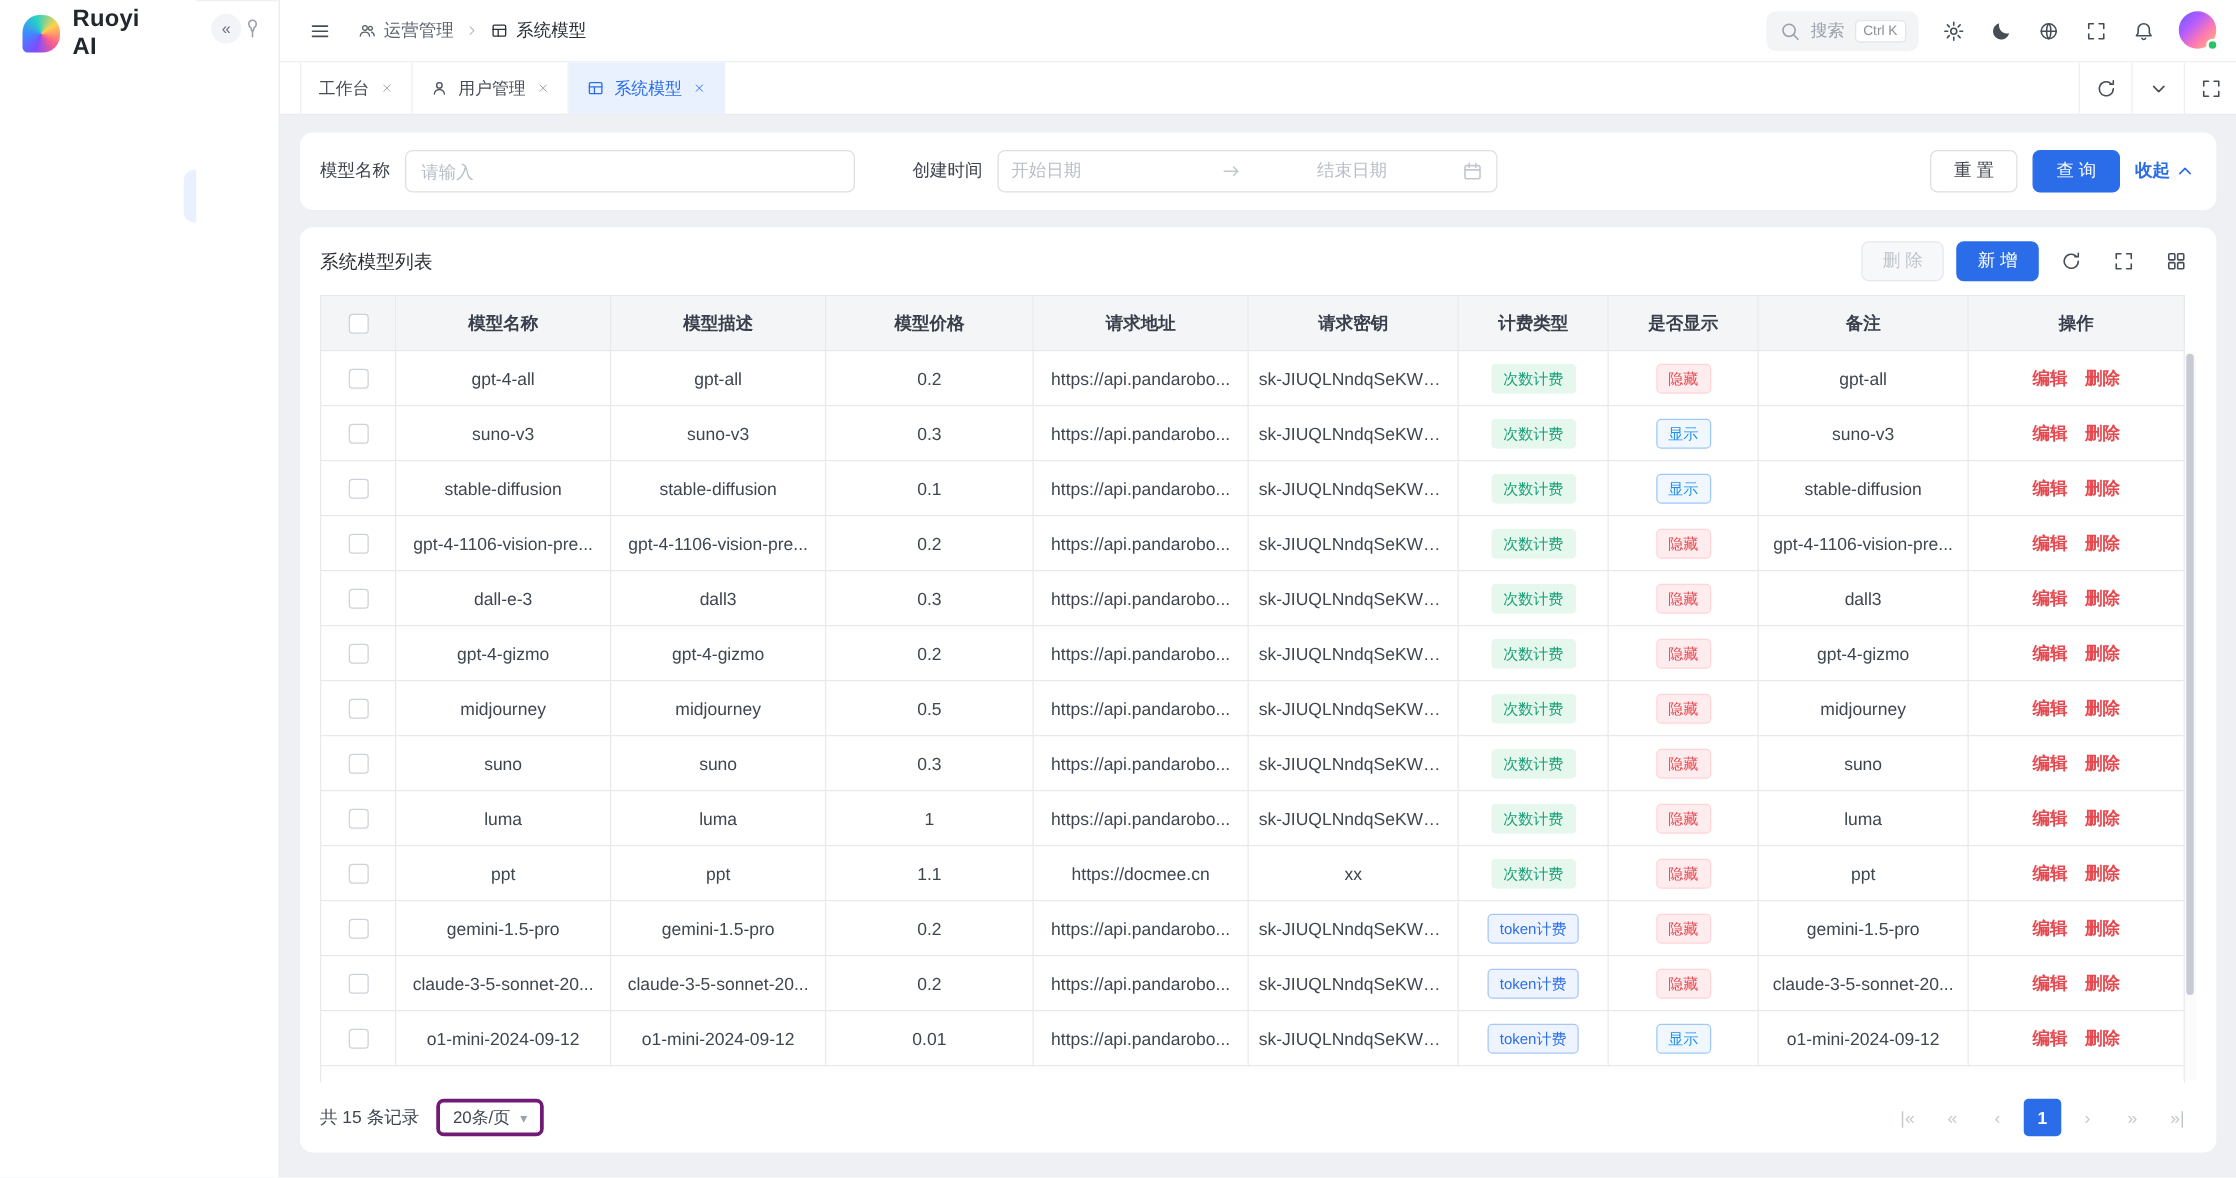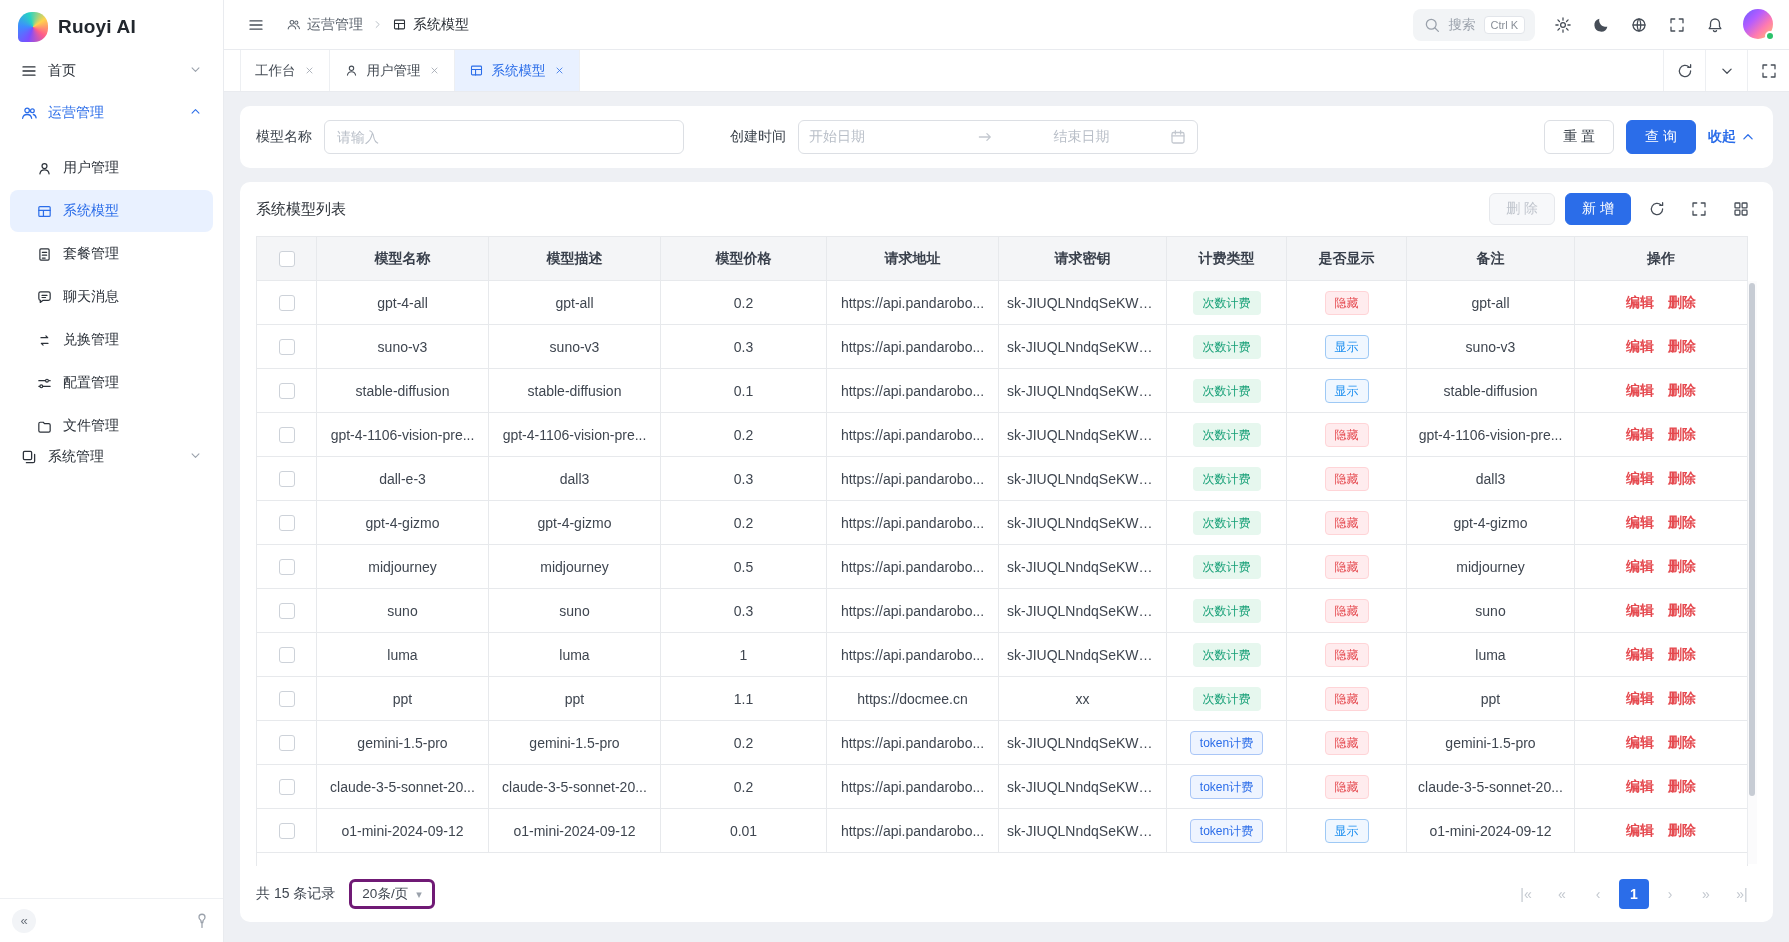--- a/index.html
+++ b/index.html
@@ -5,21 +5,21 @@
   *{box-sizing:border-box;margin:0;padding:0}
   html,body{width:1789px;height:942px;overflow:hidden}
   body{
     font-family:"Liberation Sans","DejaVu Sans",sans-serif;
     background:var(--page-bg,#eef0f4);
     color:#1f2329;font-size:14px;
   }
   .app{display:flex;height:100%}
 
   
-  .sidebar{width:224px;background:#fff;border-right:1px solid #e9ebef;display:flex;flex-direction:column;flex-shrink:0}
+  .sidebar{width:224px;background:#fff;border-right:1px solid #e9ebef;display:flex;flex-direction:row;flex-shrink:0}
   .logo-row{height:54px;display:flex;align-items:center;gap:10px;padding:0 18px;cursor:pointer}
   .logo-mark{width:30px;height:30px;border-radius:46% 46% 46% 14%;
     background:conic-gradient(from 200deg,#7c4dff,#3e8bff,#27d3c3,#ffd24d,#ff5c8a,#7c4dff);flex-shrink:0}
   .brand{font-size:19px;font-weight:700;color:#22272e;letter-spacing:.2px}
   .nav{flex:1;padding:8px 10px;overflow:hidden}
   .nav-group-header{height:42px;display:flex;align-items:flex-start;gap:10px;padding:0 10px;border-radius:8px;color:#2c323a;cursor:pointer}
   .nav-group-header .ic,.nav-item .ic{display:flex;align-items:center;color:inherit}
   .nav-group-header .chev{margin-left:auto;color:#9aa1ab;display:flex}
   .nav-group-header.active{color:var(--accent,#2b6de9)}
   .nav-group-header.active .chev{color:inherit}

